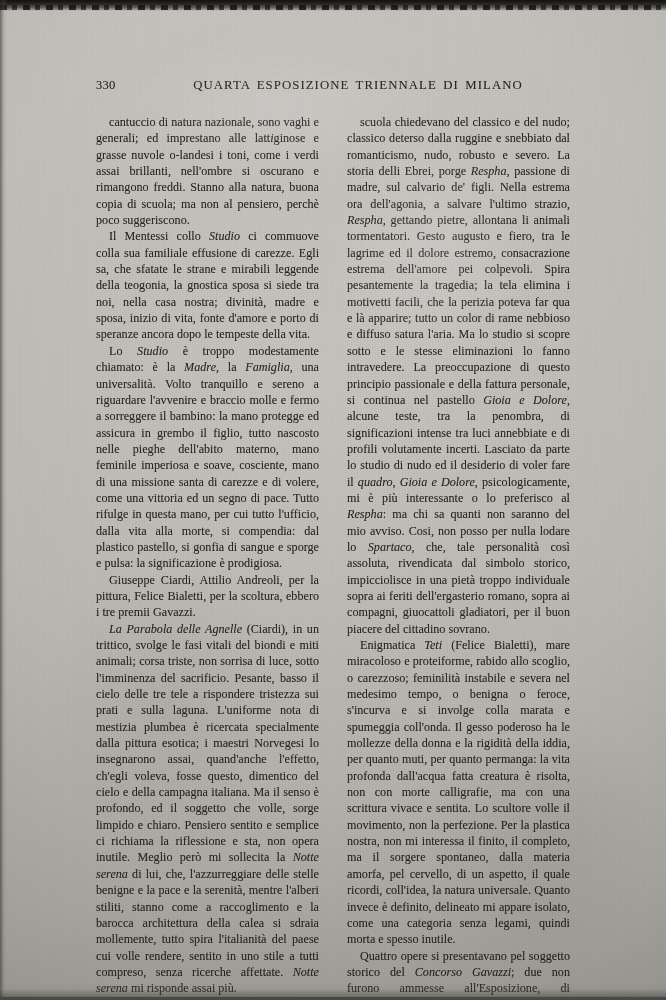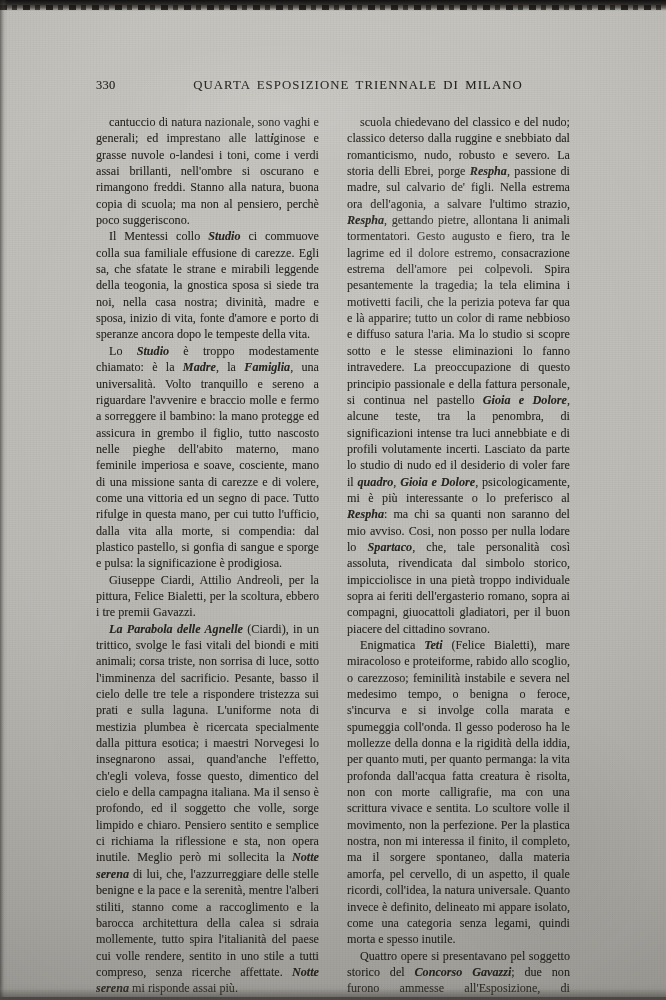--- a/index.html
+++ b/index.html
@@ -129,21 +129,21 @@
   p {
     margin: 0;
     font-size: 12.15px;
     line-height: 16.35px;
     text-align: justify;
     text-justify: inter-word;
     color: #26241f;
     text-indent: 13px;
     hyphens: manual;
   }
-  i, em { font-style: italic; font-weight: bold; }
+  i, em { font-style: italic; }
 
   
   .inked {
     filter: blur(0.22px) contrast(1.1);
     text-shadow: 0 0 0.6px rgba(35,33,30,0.30);
     opacity: .93;
   }
   
   .blotch {
     position: absolute;

